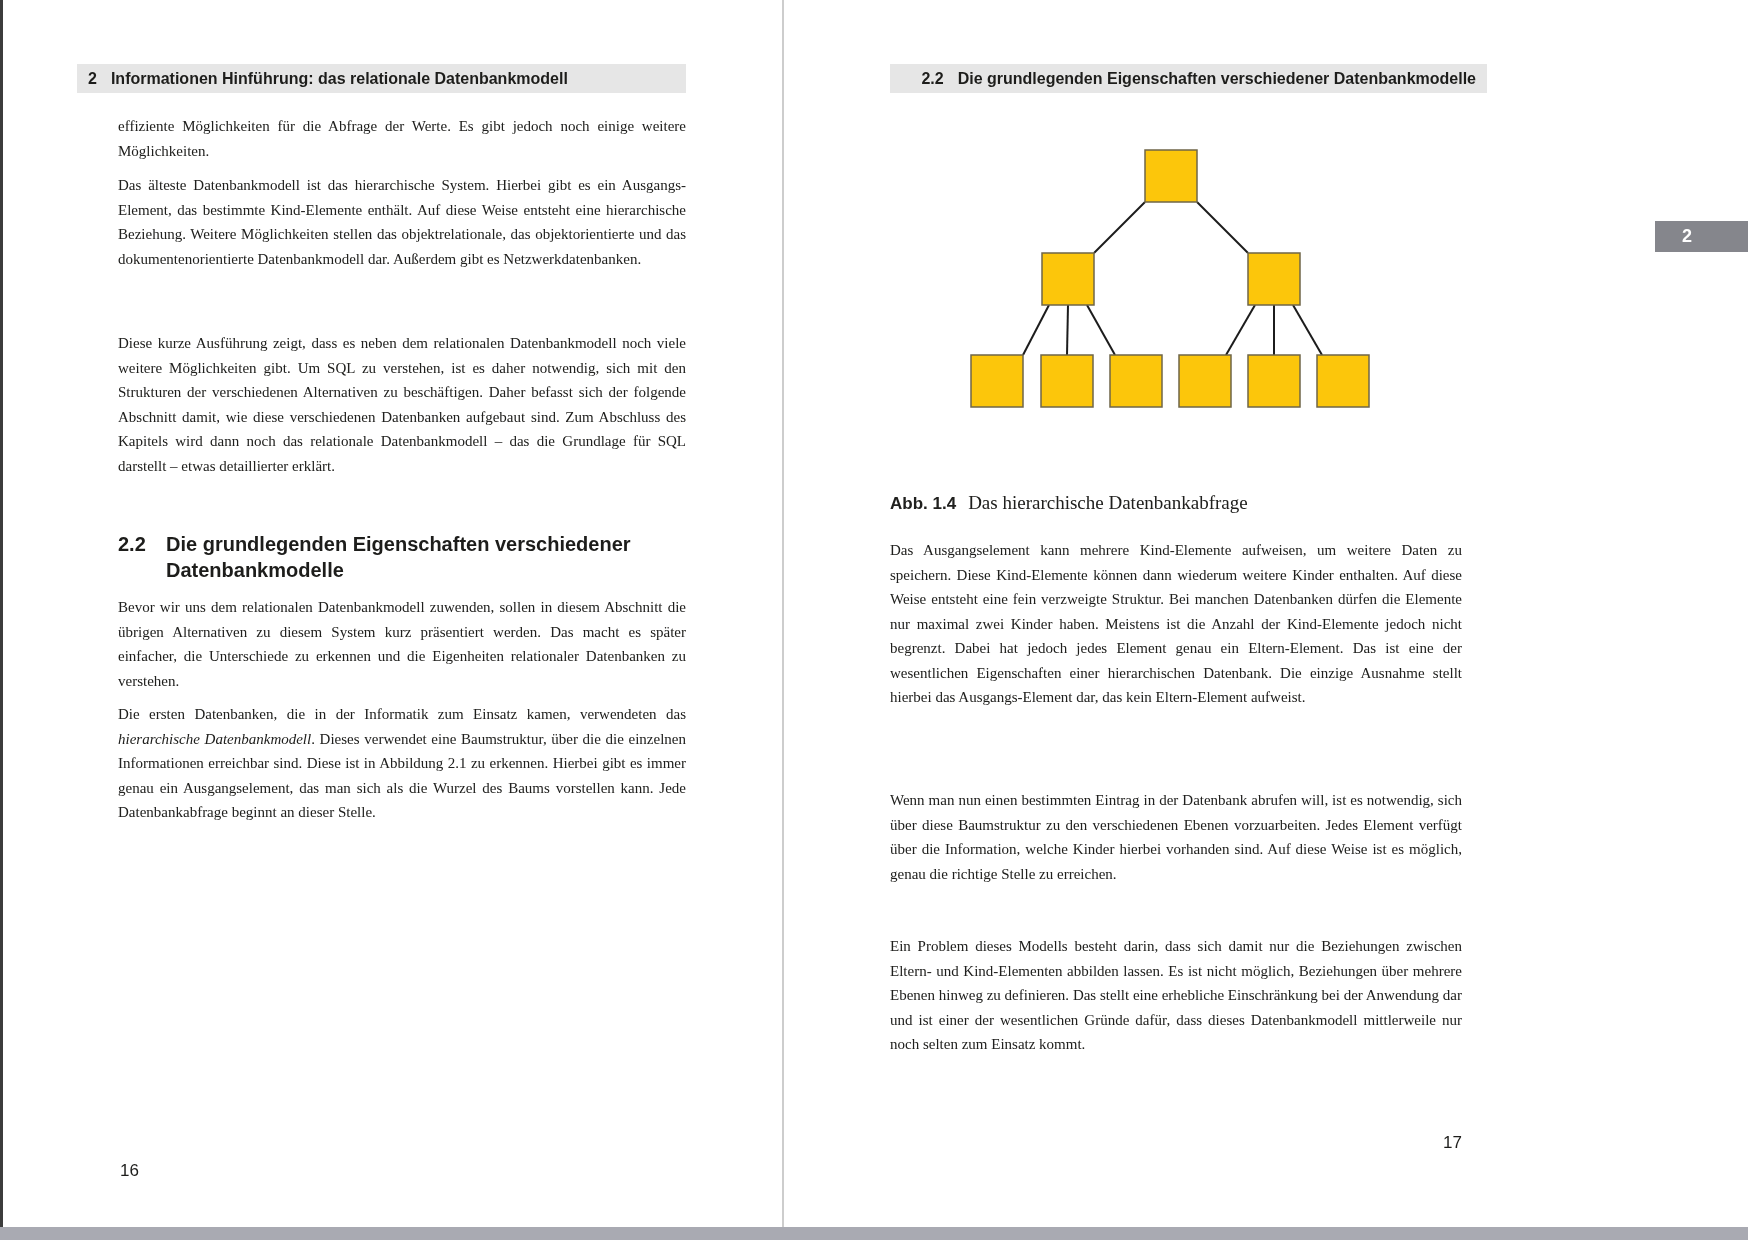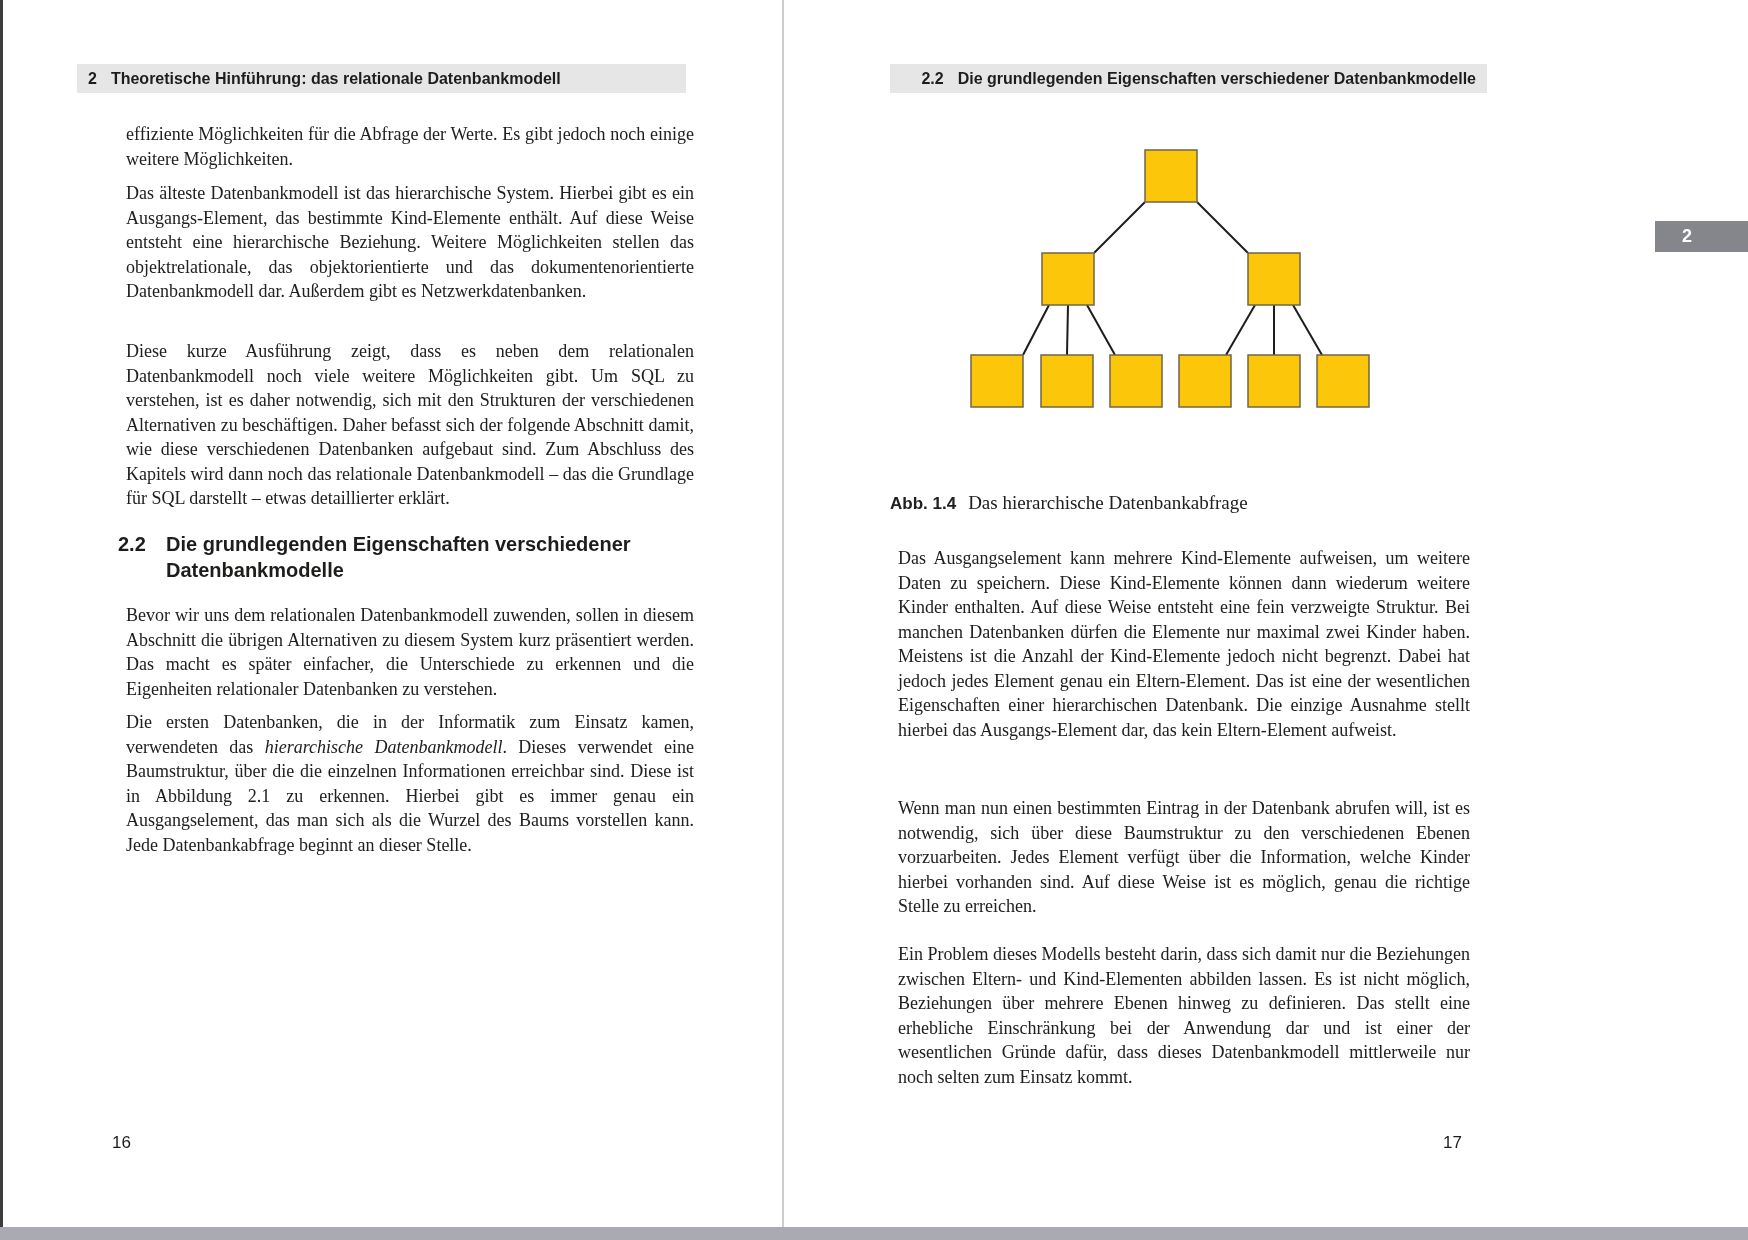--- a/index.html
+++ b/index.html
@@ -14,22 +14,22 @@
   .running-head{
     position:absolute;height:29px;background:#e6e6e6;
     display:flex;align-items:center;gap:14px;
     font-family:"Liberation Sans",sans-serif;font-weight:bold;font-size:16px;color:#1d1d1b;
     white-space:nowrap;
   }
   .rh-left{left:77px;top:64px;width:609px;padding-left:11px;box-sizing:border-box;}
   .rh-right{left:890px;top:64px;width:597px;padding-right:11px;box-sizing:border-box;justify-content:flex-end;}
 
   .body{
-    position:absolute;margin:8px;width:568px;
-    font-size:18px;line-height:24.5px;text-align:justify;letter-spacing:0;
+    position:absolute;margin:0;width:568px;
+    font-size:15px;line-height:24.5px;text-align:justify;letter-spacing:0;
   }
   .left-col{left:118px;}
   .right-col{left:890px;width:572px;}
 
   .p-l1{top:114px;}
   .p-l2{top:173px;}
   .p-l3{top:331px;}
   .p-l4{top:595px;font-family:Liberation Serif, serif;}
   .p-l5{top:702px;}
   .p-r1{top:538px;}
@@ -60,33 +60,33 @@
   .caption{
     position:absolute;left:890px;top:492px;width:572px;
     font-size:19px;color:#20201e;
   }
   .cap-label{font-family:"Liberation Sans",sans-serif;font-weight:bold;font-size:17px;margin-right:12px;}
 
   .page-num{
     position:absolute;top:1133px;
     font-family:"Liberation Sans",sans-serif;font-size:17px;color:#1d1d1b;
   }
-  .pn-left{left:112px;}
+  .pn-left{left:120px;margin-top:28px;}
   .pn-right{left:890px;width:572px;text-align:right;}
 </style>
 </head>
 <body>
 
 <div class="spread">
   <div class="edge-left"></div>
 
   <section>
     <header class="running-head rh-left">
       <span>2</span>
-      <span>Theoretische Hinführung: das relationale Datenbankmodell</span>
+      <span>Informationen Hinführung: das relationale Datenbankmodell</span>
     </header>
 
     <p class="body left-col p-l1">effiziente Möglichkeiten für die Abfrage der Werte. Es gibt jedoch noch einige weitere Möglichkeiten.</p>
     <p class="body left-col p-l2">Das älteste Datenbankmodell ist das hierarchische System. Hierbei gibt es ein Ausgangs-Element, das bestimmte Kind-Elemente enthält. Auf diese Weise entsteht eine hierarchische Beziehung. Weitere Möglichkeiten stellen das objektrelationale, das objektorientierte und das dokumentenorientierte Datenbankmodell dar. Außerdem gibt es Netzwerkdatenbanken.</p>
     <p class="body left-col p-l3">Diese kurze Ausführung zeigt, dass es neben dem relationalen Datenbankmodell noch viele weitere Möglichkeiten gibt. Um SQL zu verstehen, ist es daher notwendig, sich mit den Strukturen der verschiedenen Alternativen zu beschäftigen. Daher befasst sich der folgende Abschnitt damit, wie diese verschiedenen Datenbanken aufgebaut sind. Zum Abschluss des Kapitels wird dann noch das relationale Datenbankmodell – das die Grundlage für SQL darstellt – etwas detaillierter erklärt.</p>
 
     <h2 class="section-heading">
       <span class="sh-num">2.2</span>
       <span class="sh-text">Die grundlegenden Eigenschaften verschiedener Datenbankmodelle</span>
     </h2>

